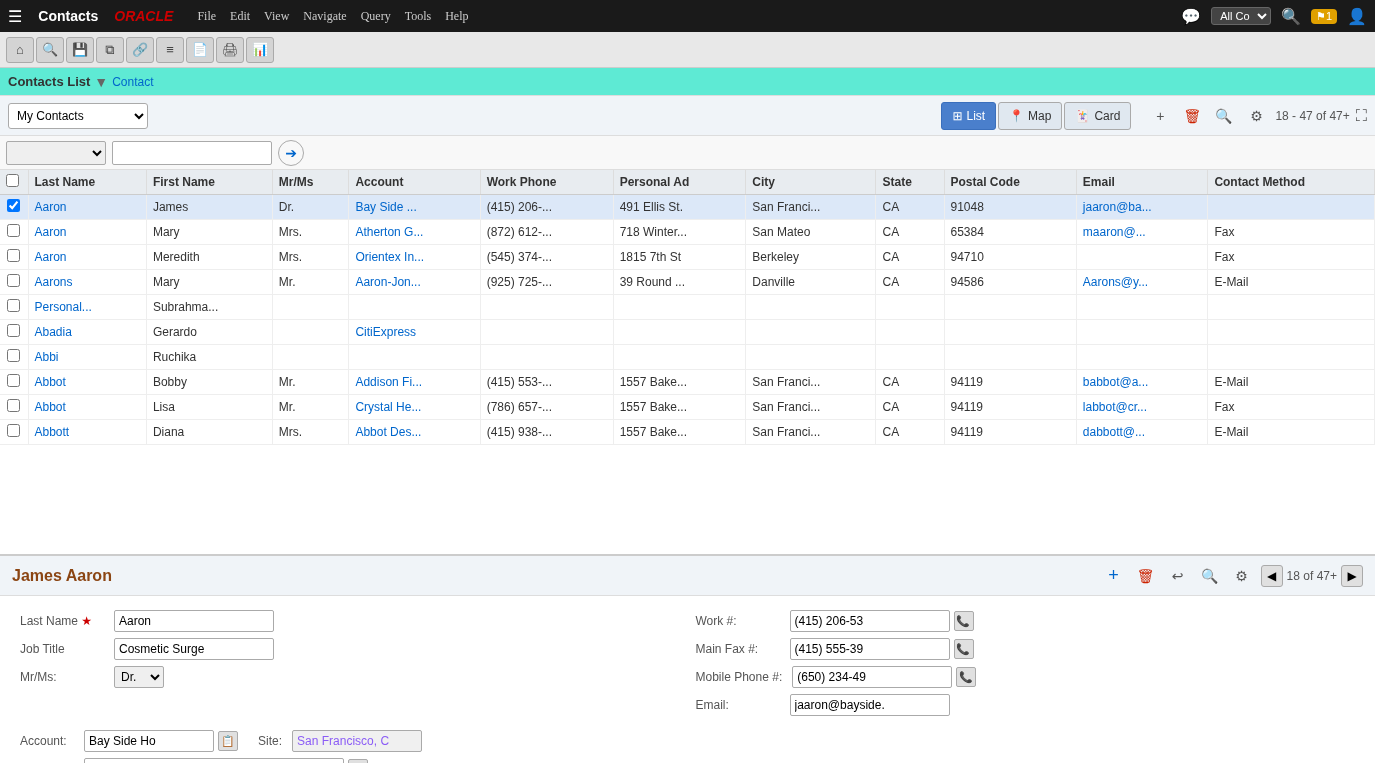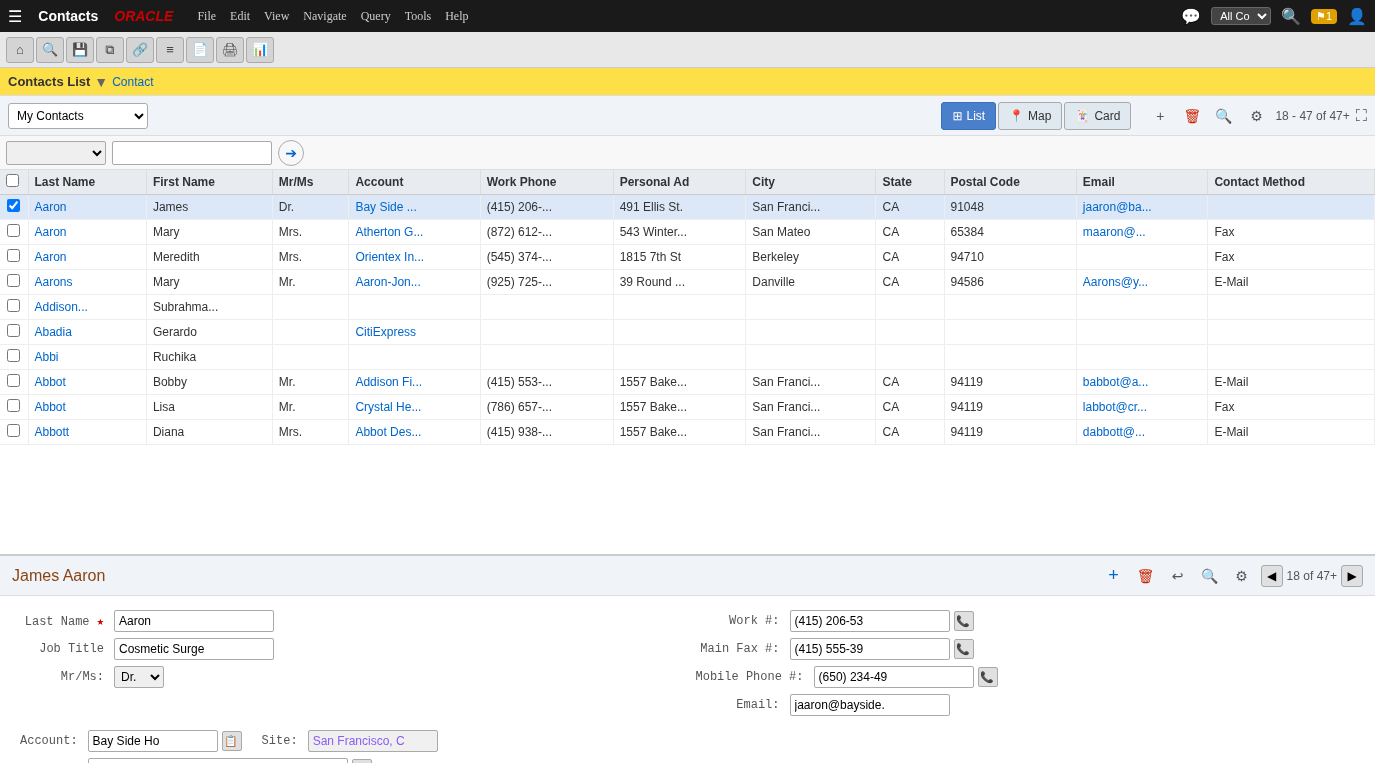--- a/index.html
+++ b/index.html
@@ -38,21 +38,21 @@
       border: 1px solid #aaa;
       border-radius: 3px;
       cursor: pointer;
       display: flex; align-items: center; justify-content: center;
       font-size: 13px;
       color: #444;
     }
 
     
     .breadcrumb {
-      background: #fde047;
+      background: #5eead4;
       border-bottom: 1px solid #ddd;
       height: 28px;
       display: flex;
       align-items: center;
       padding: 0 8px;
       gap: 4px;
     }
     .breadcrumb .bc-title { font-size: 13px; color: #333; font-weight: bold; }
     .breadcrumb .bc-arrow { color: #666; font-size: 14px; cursor: pointer; }
     .breadcrumb .bc-link { color: #0066cc; font-size: 12px; cursor: pointer; text-decoration: none; }
@@ -201,21 +201,21 @@
       border-bottom: 1px solid #ddd;
       height: 40px;
       display: flex;
       align-items: center;
       padding: 0 12px;
       gap: 8px;
     }
     .detail-title {
       font-size: 16px;
       color: #8B4513;
-      font-weight: normal;
+      font-weight: bold;
     }
     .detail-actions { margin-left: auto; display: flex; align-items: center; gap: 6px; }
     .detail-actions .icon-btn {
       width: 26px; height: 26px;
       background: none; border: none;
       cursor: pointer; font-size: 14px; color: #555;
       display: flex; align-items: center; justify-content: center;
     }
     .detail-nav { display: flex; align-items: center; gap: 4px; font-size: 12px; color: #555; }
     .detail-nav .nav-btn {
@@ -232,26 +232,25 @@
       gap: 0;
     }
     .form-section { padding: 4px 8px; }
     .form-row {
       display: flex;
       align-items: center;
       margin-bottom: 6px;
       gap: 4px;
     }
     .form-label {
-      text-align: right;
+      text-align: left;
       font-size: 12px;
       color: #555;
       min-width: 90px;
       padding-right: 6px;
-      font-family: Liberation Mono, monospace;
     }
     .form-label .req { color: #cc0000; }
     .form-input {
       height: 22px;
       border: 1px solid #aaa;
       border-radius: 2px;
       padding: 0 4px;
       font-size: 12px;
       flex: 1;
       max-width: 160px;
@@ -409,21 +408,21 @@
     </tr>
             <tr>
       <td>
         <input type="checkbox" style="">
       </td>
       <td><span class="link-text">Aaron</span></td>
       <td>Mary</td>
       <td>Mrs.</td>
       <td><span class="link-text">Atherton G...</span></td>
       <td>(872) 612-...</td>
-      <td>543 Winter...</td>
+      <td>718 Winter...</td>
       <td>San Mateo</td>
       <td>CA</td>
       <td>65384</td>
       <td><span class="link-text">maaron@...</span></td>
       <td>Fax</td>
     </tr>
             <tr>
       <td>
         <input type="checkbox" style="">
       </td>
@@ -452,21 +451,21 @@
       <td>Danville</td>
       <td>CA</td>
       <td>94586</td>
       <td><span class="link-text">Aarons@y...</span></td>
       <td>E-Mail</td>
     </tr>
             <tr>
       <td>
         <input type="checkbox" style="">
       </td>
-      <td><span class="link-text">Addison...</span></td>
+      <td><span class="link-text">Personal...</span></td>
       <td>Subrahma...</td>
       <td></td>
       <td><span class="link-text"></span></td>
       <td></td>
       <td></td>
       <td></td>
       <td></td>
       <td></td>
       <td><span class="link-text"></span></td>
       <td></td>

